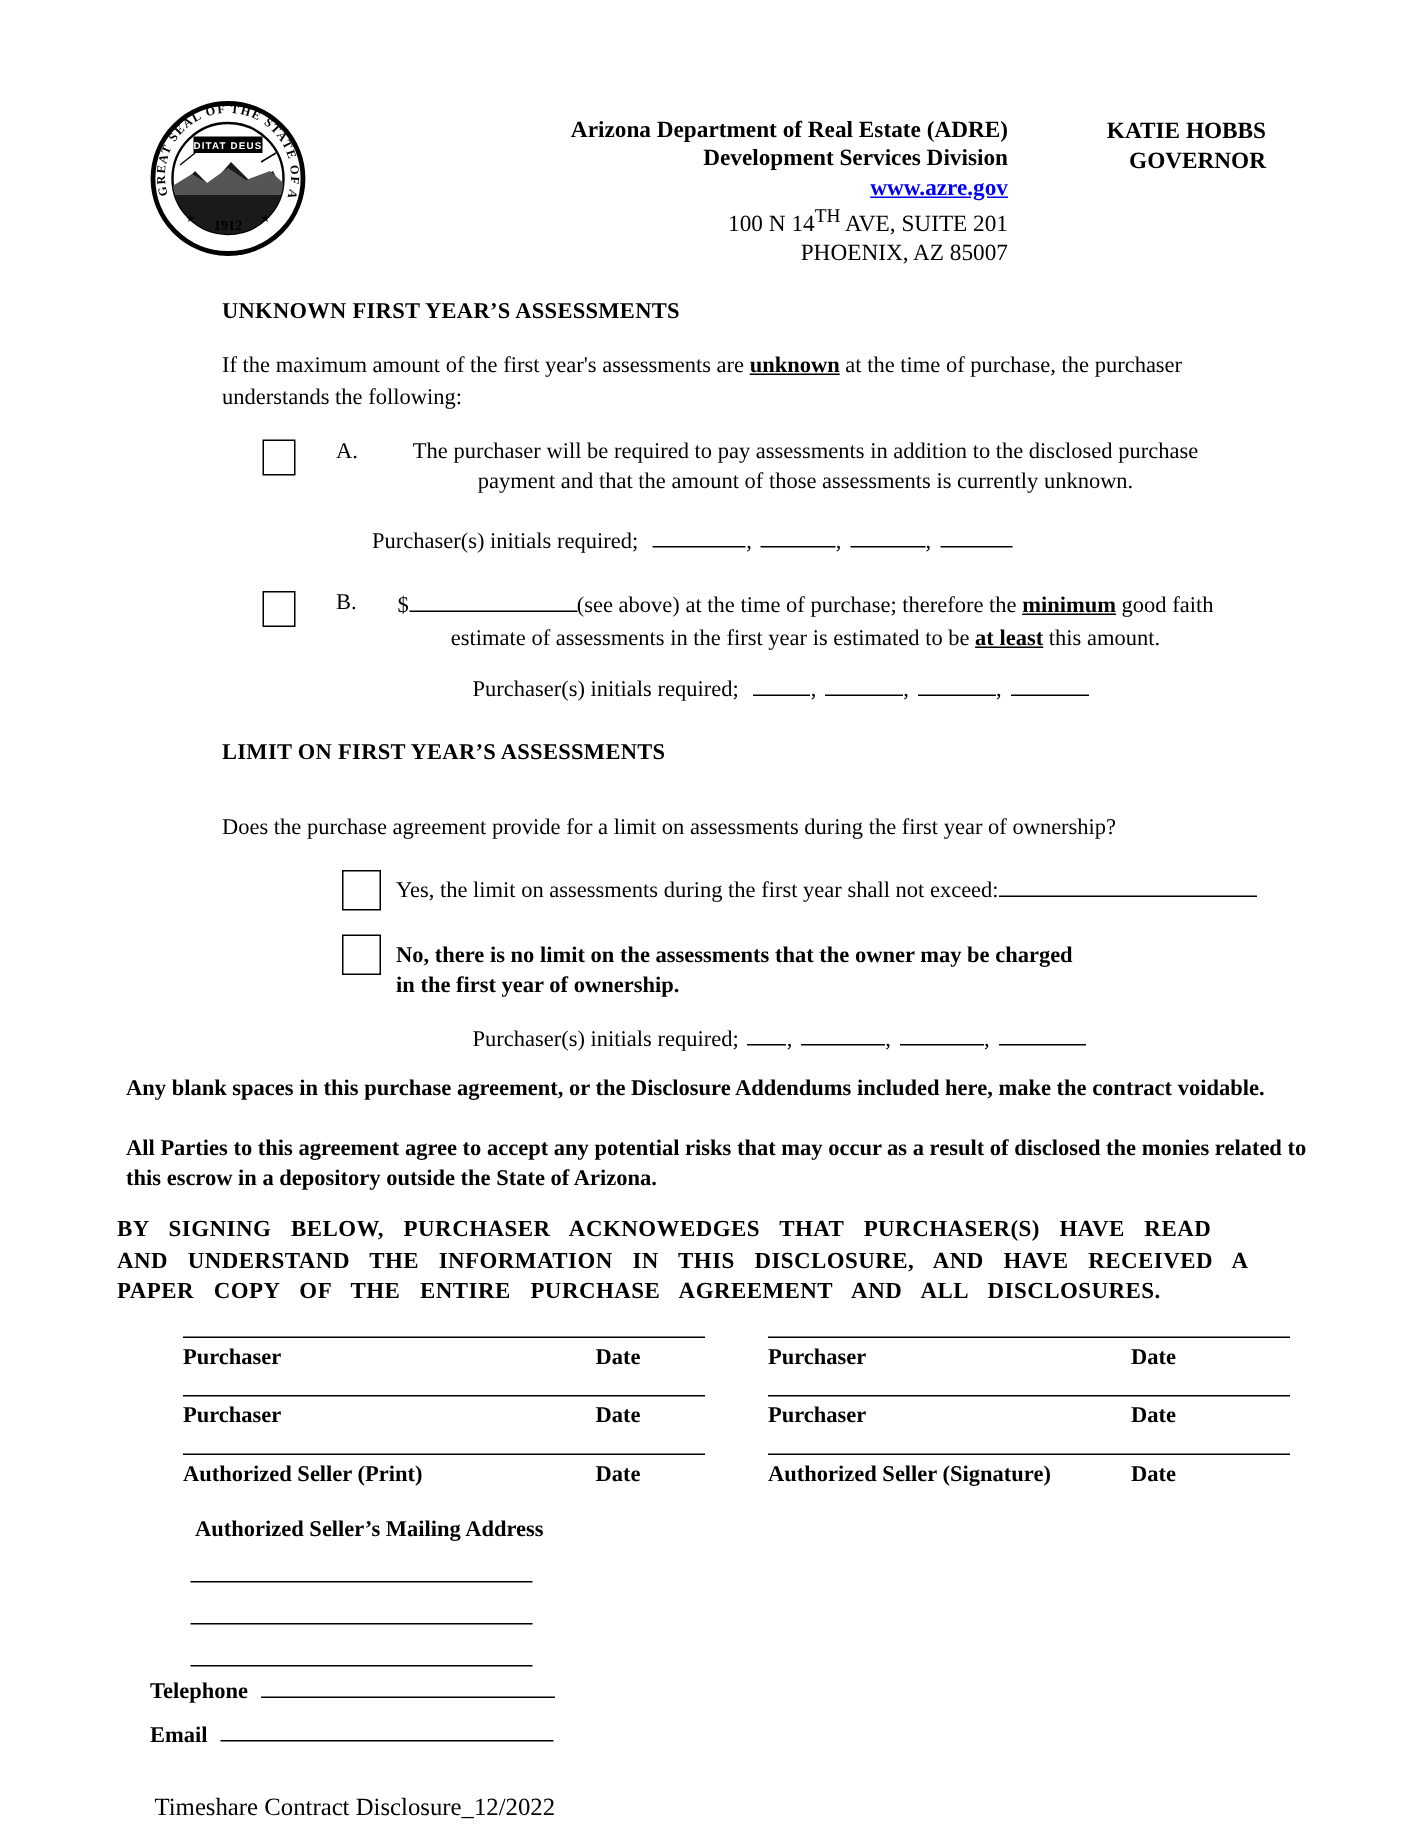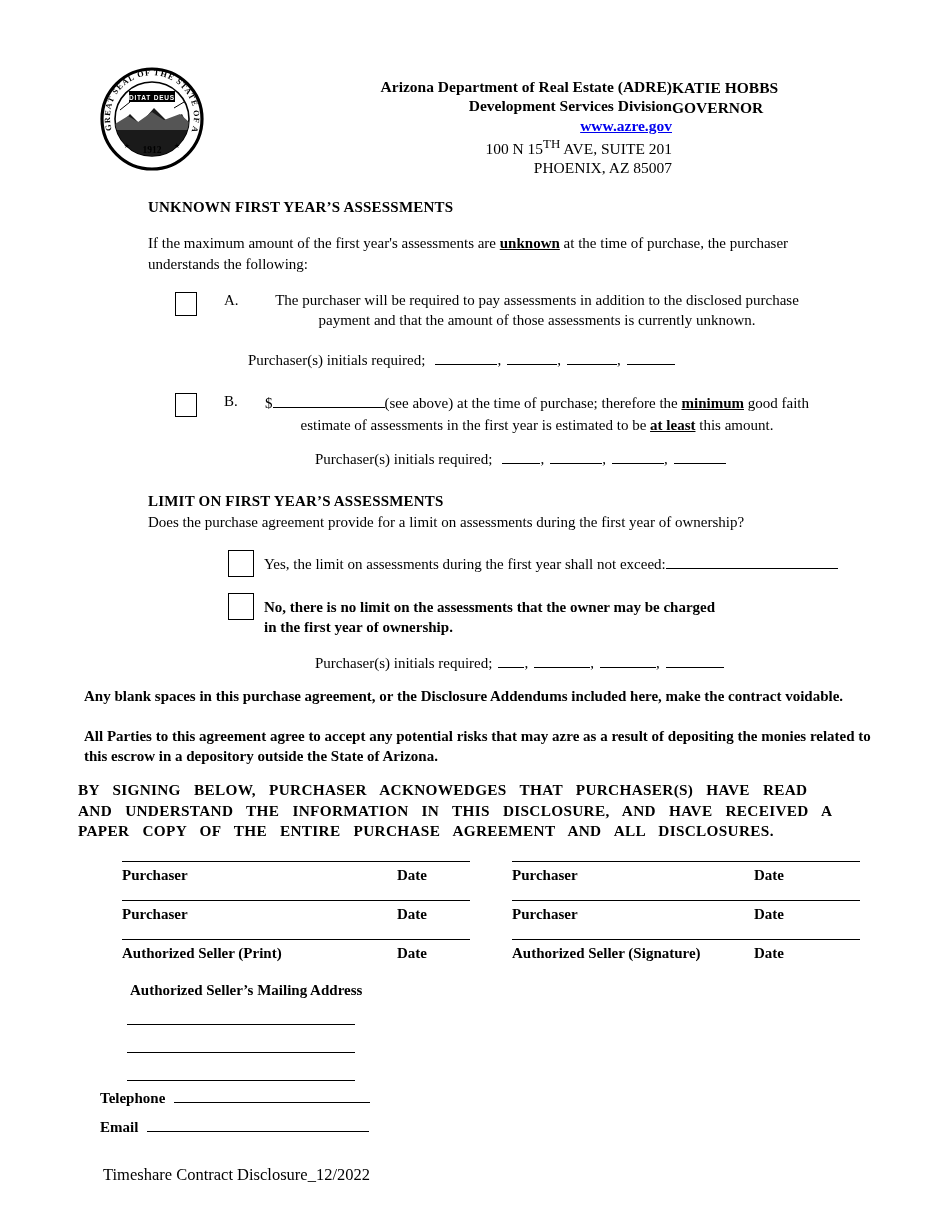--- a/index.html
+++ b/index.html
@@ -10,40 +10,40 @@
   }
   .b { font-weight:bold; }
   .bu { font-weight:bold; text-decoration:underline; }
 
   
   .letterhead { display:flex; padding-top:64px; margin-left:100px; margin-right:106px; }
   .seal-wrap { width:104px; height:108px; flex:none; }
   .head-center { flex:1; text-align:right; line-height:1.2; padding-top:14px; font-size:15.5px; }
   .head-center .gap { height:2px; }
   .link { color:#0000ee; font-weight:bold; text-decoration:underline; cursor:pointer; }
-  .head-right { width:172px; flex:none; text-align:left; font-weight:bold; padding-top:14px; line-height:1.3; font-size:15.5px; }
+  .head-right { width:172px; flex:none; text-align:right; font-weight:bold; padding-top:14px; line-height:1.3; font-size:15.5px; }
 
   
   .sec-title { font-weight:bold; margin:20px 0 0 148px; font-size:15px; letter-spacing:0.2px; }
   .intro { margin:16px 0 0 148px; width:690px; }
   .opt-row { display:flex; margin-left:175px; margin-top:16px; }
   .opt-row.b-row { margin-top:20px; }
   .cb { width:20px; height:22px; border:1.6px solid #000; flex:none; margin-top:2px; background:#fff; }
   .opt-letter { width:28px; flex:none; margin-left:27px; }
   .opt-text { width:570px;text-align:center; }
   .opt-text .ln { margin-top:2px; }
   .blank { display:inline-block; border-bottom:1.4px solid #000; height:13px; vertical-align:baseline; }
   .initials { white-space:nowrap; }
   .initials .lbl { margin-right:10px; }
   .initials .sep { margin-right:6px; }
   .ini-a { margin:20px 0 0 248px; }
   .ini-b { margin:14px 0 0 315px; }
   .ini-c { margin:16px 0 0 315px; }
 
-  .question { margin:0 0 0 148px; }
+  .question { margin:29px 0 0 148px; }
   .choice-row { display:flex; align-items:flex-start; margin-left:228px; }
   .yes-row { margin-top:18px; }
   .no-row { margin-top:16px; }
   .cb-lg { width:24px; height:25px; border:1.6px solid #000; flex:none; background:#fff; }
   .choice-text { margin-left:10px; padding-top:4px; }
   .no-text { font-weight:bold; }
 
   .notice { font-weight:bold; margin-left:84px; width:805px; }
   .n1 { margin-top:12px; }
   .n2 { margin-top:20px; }
@@ -97,21 +97,21 @@
         <text x="27" y="84" text-anchor="middle" font-size="7" fill="#000">★</text>
         <text x="77" y="84" text-anchor="middle" font-size="7" fill="#000">★</text>
         <text x="52" y="89" text-anchor="middle" font-family="Liberation Serif, serif" font-size="9.5" font-weight="bold" fill="#000">1912</text>
       </svg>
     </div>
     <div class="head-center">
       <div class="b">Arizona Department of Real Estate (ADRE)</div>
       <div class="b">Development Services Division</div>
       <div class="gap"></div>
       <div><a class="link">www.azre.gov</a></div>
-      <div><span>100 N 15</span><sup>TH</sup><span> AVE, SUITE 201</span></div>
+      <div><span>100 N 14</span><sup>TH</sup><span> AVE, SUITE 201</span></div>
       <div>PHOENIX, AZ 85007</div>
     </div>
     <div class="head-right">
       <div>KATIE HOBBS</div>
       <div>GOVERNOR</div>
     </div>
   </div>
 
   <div class="sec-title">UNKNOWN FIRST YEAR’S ASSESSMENTS</div>
 
@@ -157,21 +157,21 @@
       <div>No, there is no limit on the assessments that the owner may be charged</div>
       <div>in the first year of ownership.</div>
     </span>
   </div>
 
   <div class="initials ini-c">
     <span class="lbl" style="margin-right:6px">Purchaser(s) initials required;</span><span class="blank" style="width:26px"></span><span class="sep">,</span><span class="blank" style="width:56px"></span><span class="sep">,</span><span class="blank" style="width:56px"></span><span class="sep">,</span><span class="blank" style="width:58px"></span>
   </div>
 
   <div class="notice n1">Any blank spaces in this purchase agreement, or the Disclosure Addendums included here, make the contract voidable.</div>
-  <div class="notice n2">All Parties to this agreement agree to accept any potential risks that may azre as a result of depositing the monies related to this escrow in a depository outside the State of Arizona.</div>
+  <div class="notice n2">All Parties to this agreement agree to accept any potential risks that may occur as a result of disclosed the monies related to this escrow in a depository outside the State of Arizona.</div>
 
   <div class="signing">
     <div>BY SIGNING BELOW, PURCHASER ACKNOWEDGES THAT PURCHASER(S) HAVE READ</div>
     <div>AND UNDERSTAND THE INFORMATION IN THIS DISCLOSURE, AND HAVE RECEIVED A</div>
     <div>PAPER COPY OF THE ENTIRE PURCHASE AGREEMENT AND ALL DISCLOSURES.</div>
   </div>
 
   <div class="sig-grid">
     <div class="sig-col">
       <div class="sig-row">

